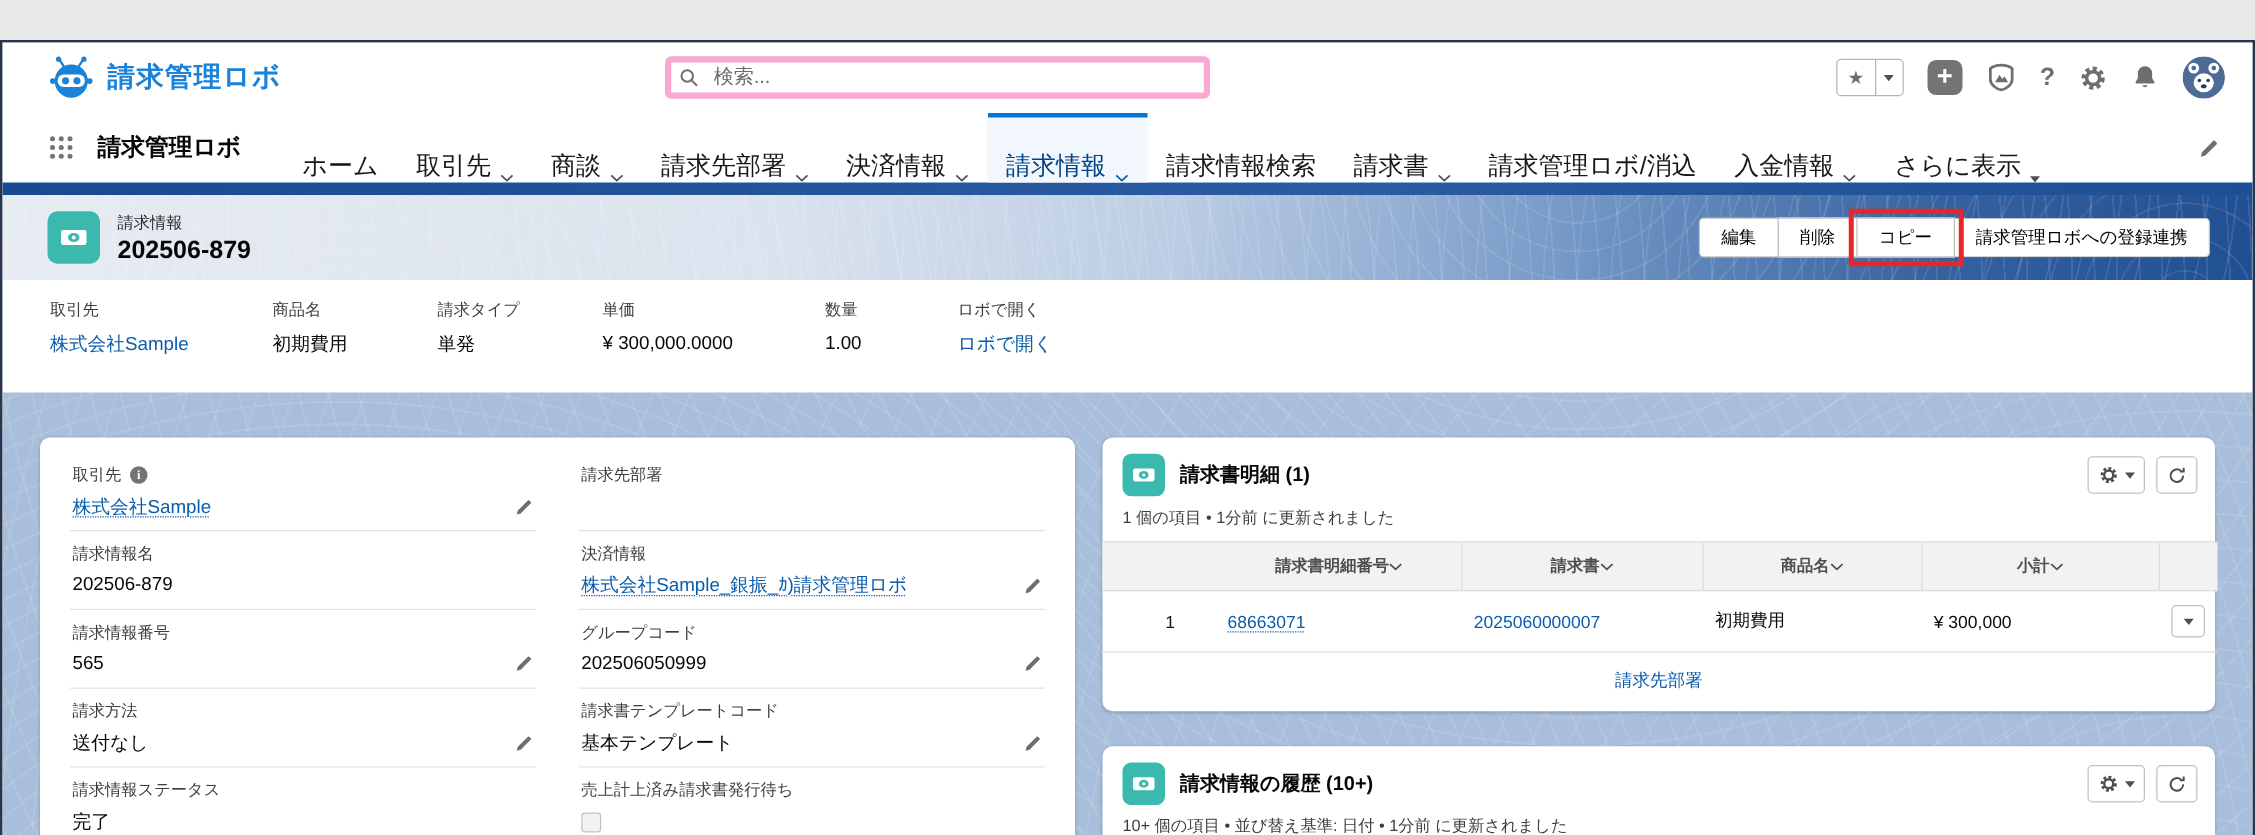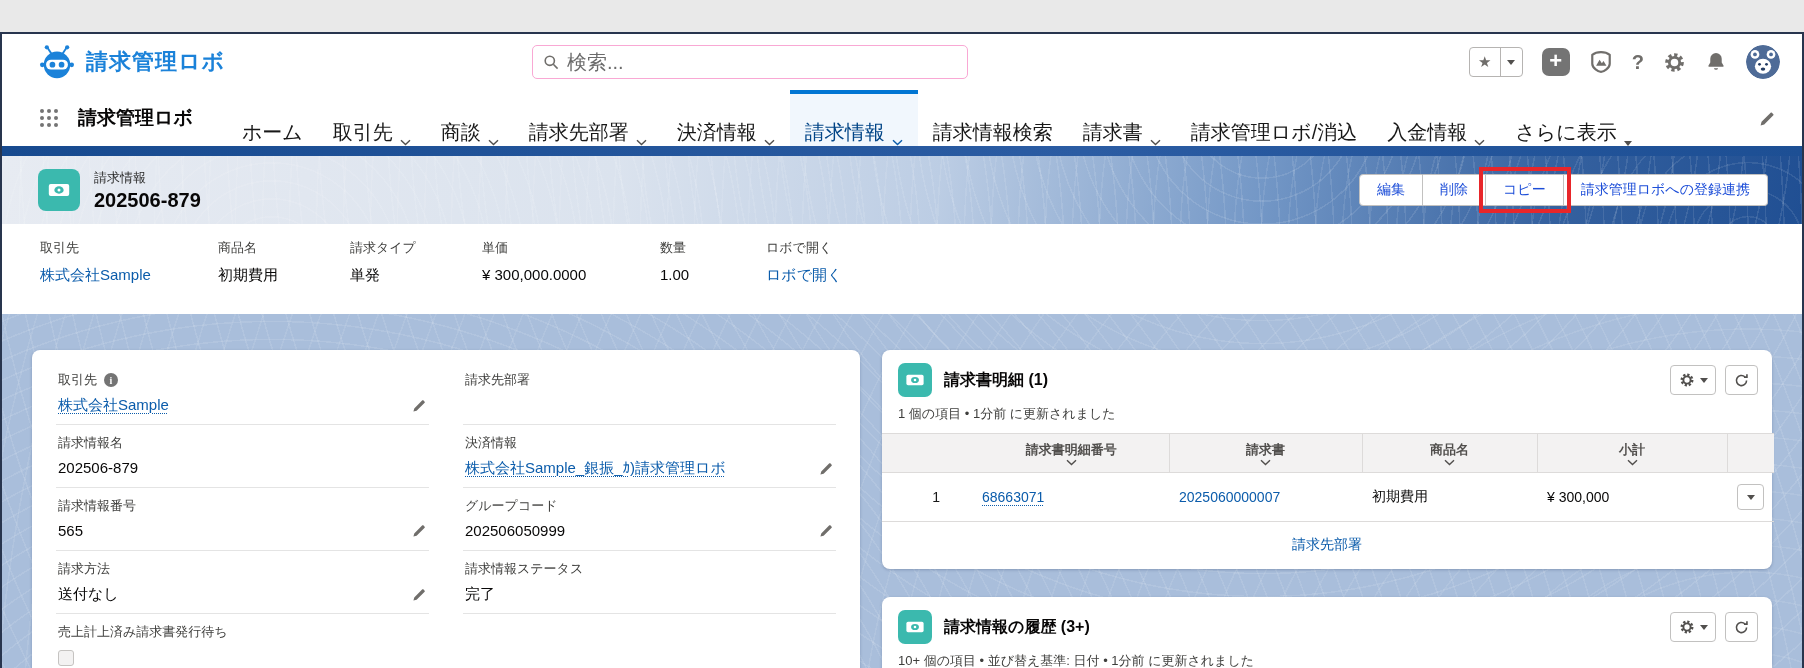--- a/index.html
+++ b/index.html
@@ -8,22 +8,22 @@
   .screen{
     width:1804px;height:668px;border:2px solid #28354e;background:#fff;
     overflow:hidden;position:relative;margin-top:32px;
   }
   
   .ghead{height:56px;display:flex;align-items:center;position:relative;background:#fff;}
   .logo{display:flex;align-items:center;gap:10px;margin-left:36px;}
   .logo-text{font-size:22px;font-weight:bold;color:#1b82d9;letter-spacing:1px;}
   .search-wrap{position:absolute;left:530px;top:11px;width:436px;height:34px;}
   .search-wrap svg{position:absolute;left:11px;top:9px;}
-  .search-input{width:100%;height:100%;border:1px solid #f9a8d4;border-radius:5px;
-    padding:0 10px 0 34px;font-size:20px;color:#080707;outline:none;font-family:inherit;}
+  .search-input{width:100%;height:100%;border:5px solid #f9a8d4;border-radius:5px;
+    padding:0 10px 0 34px;font-size:16px;color:#080707;outline:none;font-family:inherit;}
   .search-input::placeholder{color:#6b6b6b;}
   .ghead-icons{margin-left:auto;display:flex;align-items:center;gap:19px;margin-right:22px;}
   .fav-group{display:flex;border:1px solid #b6b4b2;border-radius:4px;height:30px;overflow:hidden;background:#fff;}
   .fav-star{width:31px;display:flex;align-items:center;justify-content:center;color:#706e6b;font-size:15px;border-right:1px solid #b6b4b2;}
   .fav-caret{width:21px;display:flex;align-items:center;justify-content:center;}
   .caret{width:0;height:0;border-left:4px solid transparent;border-right:4px solid transparent;border-top:5px solid #514f4d;display:inline-block;}
   .plus-btn{width:28px;height:28px;background:#747474;border-radius:7px;color:#fff;font-size:22px;
     display:flex;align-items:center;justify-content:center;font-weight:bold;line-height:1;padding-bottom:2px;}
   .help-glyph{font-size:20px;font-weight:bold;color:#706e6b;}
   .avatar{width:34px;height:34px;border-radius:50%;overflow:hidden;}
@@ -44,21 +44,21 @@
     background-image:
       repeating-radial-gradient(circle at 15% 170%, rgba(255,255,255,.10) 0 1.5px, transparent 1.5px 18px),
       repeating-radial-gradient(circle at 70% -70%, rgba(255,255,255,.10) 0 1.5px, transparent 1.5px 23px),
       repeating-radial-gradient(circle at 97% 130%, rgba(255,255,255,.09) 0 1.5px, transparent 1.5px 27px);}
   .band-inner{position:relative;z-index:1;display:flex;align-items:center;height:100%;padding:0 34px 0 36px;}
   .rec-icon{width:42px;height:42px;background:#3bb9ae;border-radius:8px;display:flex;align-items:center;justify-content:center;flex:none;}
   .rec-meta{margin-left:14px;}
   .rec-entity{font-size:13px;color:#2b2b2b;}
   .rec-title{font-size:20px;font-weight:bold;color:#080707;margin-top:2px;}
   .actions{margin-left:auto;display:flex;}
-  .btn{height:32px;padding:0 17px;background:#fff;border:1px solid #c2c1c0;color:#1d4ed8;
+  .btn{height:32px;padding:0 17px;background:#fff;border:1px solid #c2c1c0;color:#000000;
     font-size:14px;font-family:inherit;cursor:pointer;white-space:nowrap;}
   .btn + .btn{border-left:none;}
   .btn:first-child{border-radius:4px 0 0 4px;}
   .btn:last-child{border-radius:0 4px 4px 0;}
   .btn.annotated{outline:4px solid #e8262a;outline-offset:3px;position:relative;z-index:2;}
   
   .hstrip{height:90px;background:#fff;display:flex;padding:15px 0 0 38px;}
   .hfield{padding-right:12px;}
   .hf-1{width:178px;} .hf-2{width:132px;} .hf-3{width:132px;} .hf-4{width:178px;} .hf-5{width:106px;}
   .h-label{font-size:13px;color:#3e3e3c;}
@@ -90,21 +90,21 @@
     align-items:center;justify-content:center;gap:5px;cursor:pointer;}
   .icon-btn.gear-btn{width:46px;}
   .icon-btn.refresh-btn{width:33px;}
   .rl-subtitle{font-size:13px;color:#3e3e3c;padding:6px 16px 10px;}
   
   table{width:100%;border-collapse:collapse;table-layout:fixed;}
   col.c1{width:287px;} col.c2{width:193px;} col.c3{width:175px;} col.c4{width:190px;} col.c5{width:47px;}
   thead th{background:#f3f2f2;border-top:1px solid #dddbda;border-bottom:1px solid #dddbda;
     font-size:13px;font-weight:bold;color:#514f4d;text-align:left;padding:0 10px;height:39px;cursor:pointer;}
   thead th + th{border-left:1px solid #dddbda;}
-  .th-inner{display:flex;align-items:center;justify-content:center;flex-direction:column;}
+  .th-inner{display:flex;align-items:center;justify-content:center;}
   th.first .th-inner{padding-left:92px;}
   tbody td{border-bottom:1px solid #dddbda;font-size:14px;color:#080707;height:49px;padding:0 10px;vertical-align:middle;}
   .cell1{display:flex;align-items:center;}
   .rownum{width:14px;text-align:right;color:#181818;margin-left:34px;}
   .cell1 a{margin-left:42px;}
   .row-action-btn{width:27px;height:26px;border:1px solid #c2c1c0;border-radius:4px;background:#fff;
     display:flex;align-items:center;justify-content:center;cursor:pointer;margin:0 auto;}
   .view-all{text-align:center;padding:14px 0 15px;font-size:14px;}
   .chev{flex:none;}
 </style>
@@ -363,20 +363,31 @@
               </svg>
           </div>
         </div>
 
         <div class="field">
           <div class="f-label">
               <span>請求方法</span>
             </div>
           <div class="f-value">
               <span>送付なし</span>
+            <svg class="pencil" width="15" height="15" viewBox="0 0 16 16">
+                <path d="M1.5 14.5l.9-3.4 8.6-8.6c.3-.3.8-.3 1.1 0l1.4 1.4c.3.3.3.8 0 1.1l-8.6 8.6-3.4.9z" fill="#706e6b"></path>
+              </svg>
+          </div>
+        </div>
+        <div class="field">
+          <div class="f-label">
+              <span>請求書テンプレートコード</span>
+            </div>
+          <div class="f-value">
+              <span>基本テンプレート</span>
             <svg class="pencil" width="15" height="15" viewBox="0 0 16 16">
                 <path d="M1.5 14.5l.9-3.4 8.6-8.6c.3-.3.8-.3 1.1 0l1.4 1.4c.3.3.3.8 0 1.1l-8.6 8.6-3.4.9z" fill="#706e6b"></path>
               </svg>
           </div>
         </div>
 
         <div class="field">
           <div class="f-label">
               <span>請求情報ステータス</span>
             </div>
@@ -493,21 +504,21 @@
 
       <div class="card">
         <div class="rl-head">
           <div class="rl-icon">
             <svg width="22" height="22" viewBox="0 0 24 24">
               <rect x="2.6" y="6.4" width="18.8" height="11.2" rx="1.8" fill="#fff"></rect>
               <ellipse cx="12" cy="12" rx="4.3" ry="3.4" fill="#3bb9ae"></ellipse>
                 <circle cx="12" cy="12" r="1.4" fill="#fff"></circle>
             </svg>
           </div>
-          <span class="rl-title">請求情報の履歴 (3+)</span>
+          <span class="rl-title">請求情報の履歴 (10+)</span>
           <div class="rl-buttons">
             <span class="icon-btn gear-btn">
               <svg width="16" height="16" viewBox="0 0 20 20">
                 <circle cx="10" cy="10" r="6.6" fill="none" stroke="#514f4d" stroke-width="3" stroke-dasharray="2.8 2.3"></circle>
                 <circle cx="10" cy="10" r="4.5" fill="none" stroke="#514f4d" stroke-width="2.4"></circle>
               </svg>
                 <span class="caret"></span>
             </span>
             <span class="icon-btn refresh-btn">
               <svg width="15" height="15" viewBox="0 0 16 16" fill="none" stroke="#514f4d" stroke-width="1.7">

